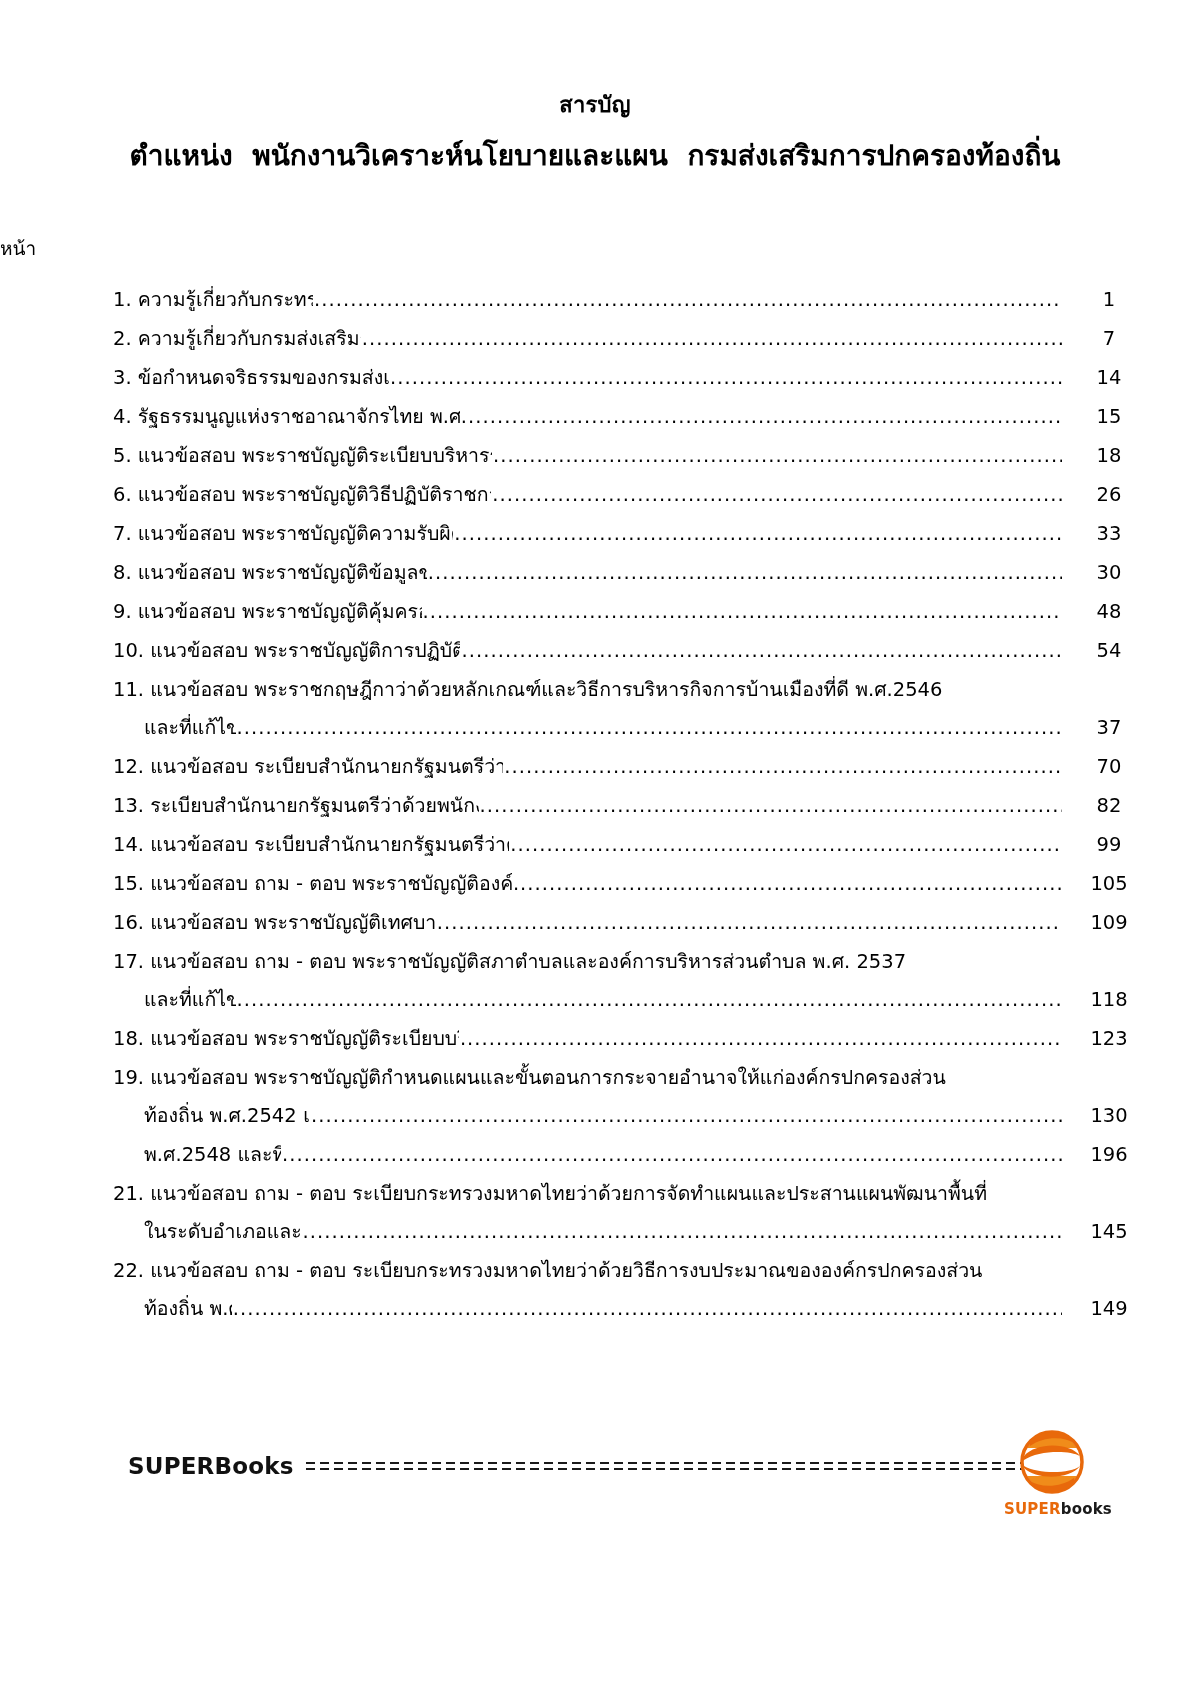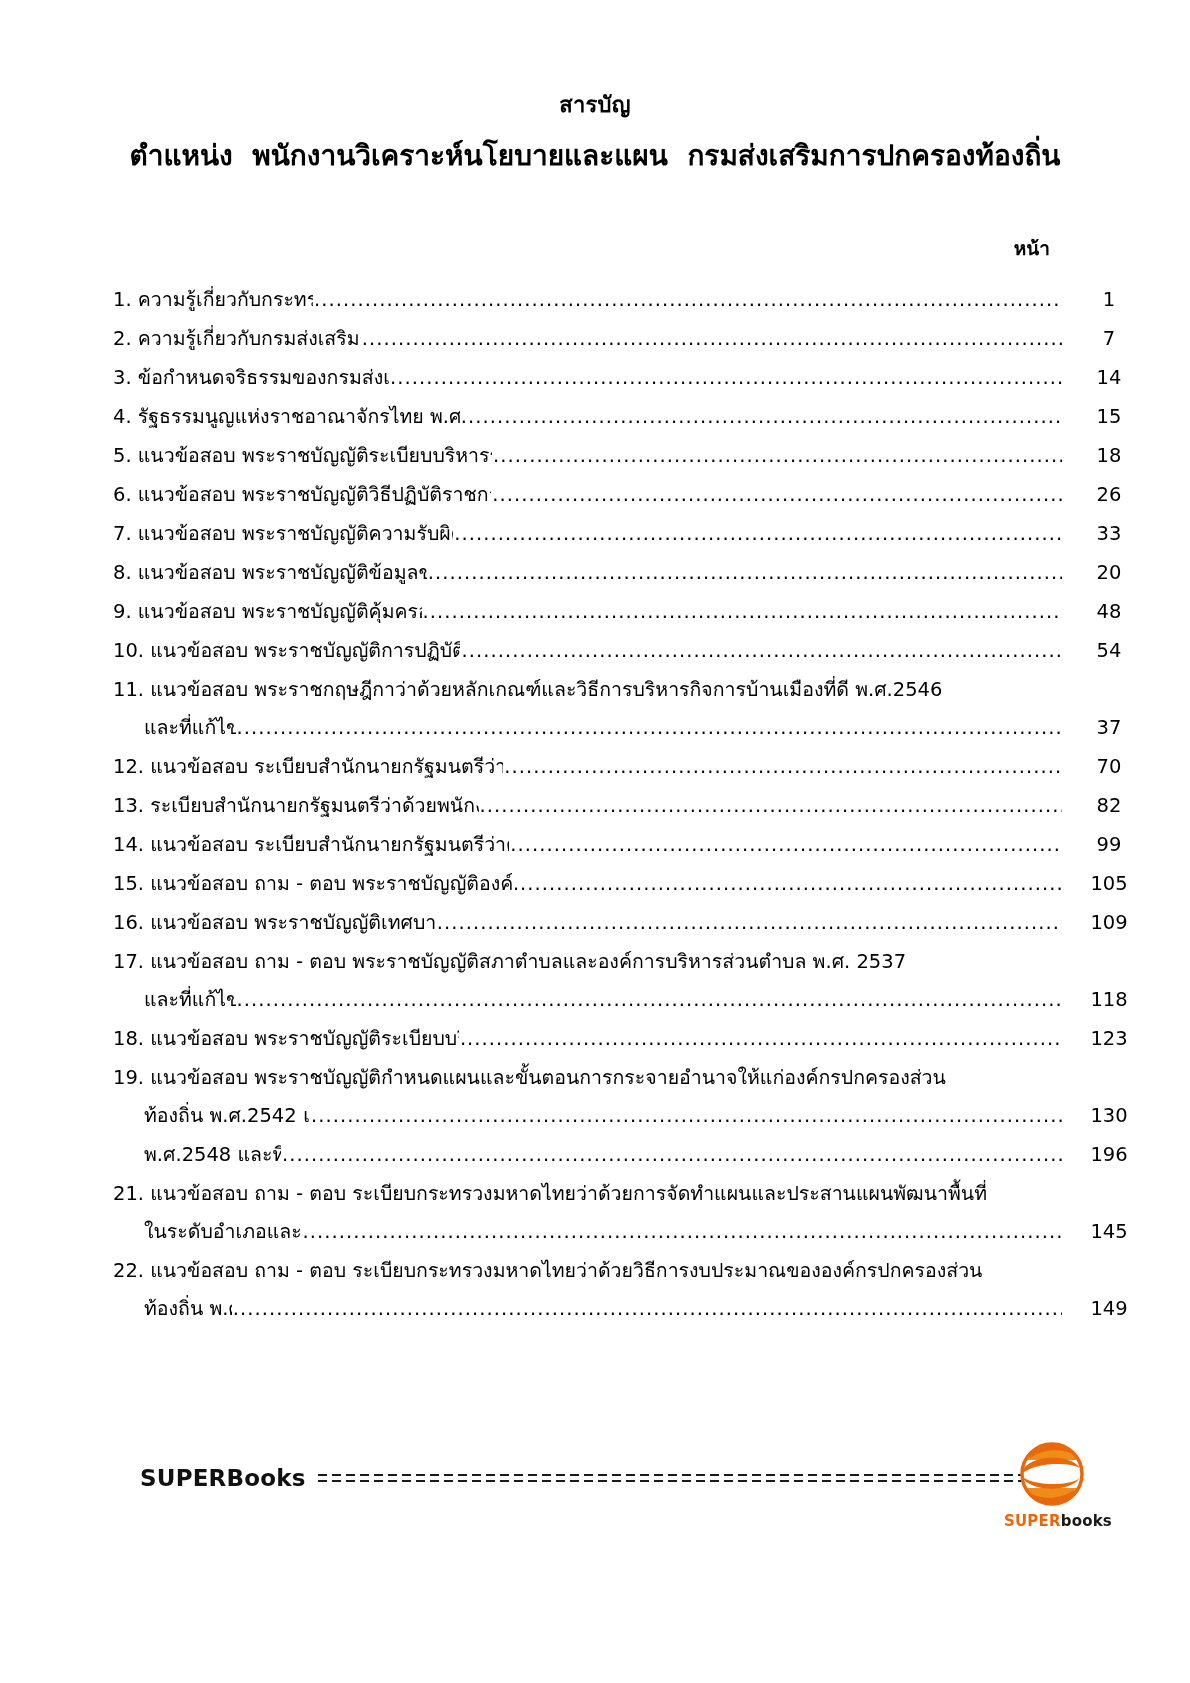--- a/index.html
+++ b/index.html
@@ -38,24 +38,23 @@
     font-size: 28px;
     font-weight: 700;
     line-height: 1.5;
     white-space: pre;
   }
 
   
   .col-head {
     margin-top: 56px;
     padding-right: 140px;
-    text-align: right;
+    text-align: left;
     font-size: 19px;
-    font-weight: 700;
-    padding-left: 47px;
+    font-weight: 400;
   }
 
   
   .toc {
     margin-top: 18px;
     padding-left: 113px;
     padding-right: 42px;
   }
   .toc-entry {
     margin-bottom: 1px;
@@ -94,23 +93,22 @@
   }
   .toc-page.empty {
     visibility: hidden;
   }
 
   
   .footer {
     position: absolute;
     left: 0;
     right: 0;
-    bottom: 66px;
+    bottom: 78px;
     height: 120px;
-    padding-left: 12px;
   }
   .footer-inner {
     position: relative;
     height: 100%;
     padding: 0 118px 0 128px;
     display: flex;
     align-items: center;
   }
   .brand {
     font-size: 23px;
@@ -224,21 +222,21 @@
         <div class="toc-line">
           <span class="toc-text">7. แนวข้อสอบ พระราชบัญญัติความรับผิดทางละเมิดของเจ้าหน้าที่ พ.ศ.2539</span>
           <span class="toc-dots">...............................................................................................................................................................</span>
           <span class="toc-page">33</span>
         </div>
       </div>
       <div class="toc-entry">
         <div class="toc-line">
           <span class="toc-text">8. แนวข้อสอบ พระราชบัญญัติข้อมูลข่าวสารของราชการ พ.ศ.2540</span>
           <span class="toc-dots">...............................................................................................................................................................</span>
-          <span class="toc-page">20</span>
+          <span class="toc-page">30</span>
         </div>
       </div>
       <div class="toc-entry">
         <div class="toc-line">
           <span class="toc-text">9. แนวข้อสอบ พระราชบัญญัติคุ้มครองข้อมูลส่วนบุคคล พ.ศ.2562</span>
           <span class="toc-dots">...............................................................................................................................................................</span>
           <span class="toc-page">48</span>
         </div>
       </div>
       <div class="toc-entry">

